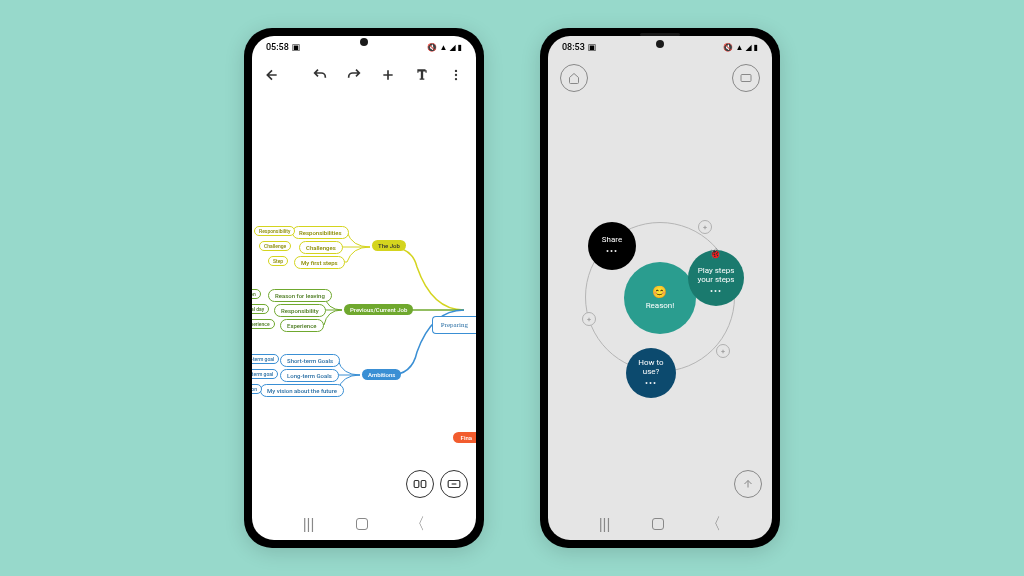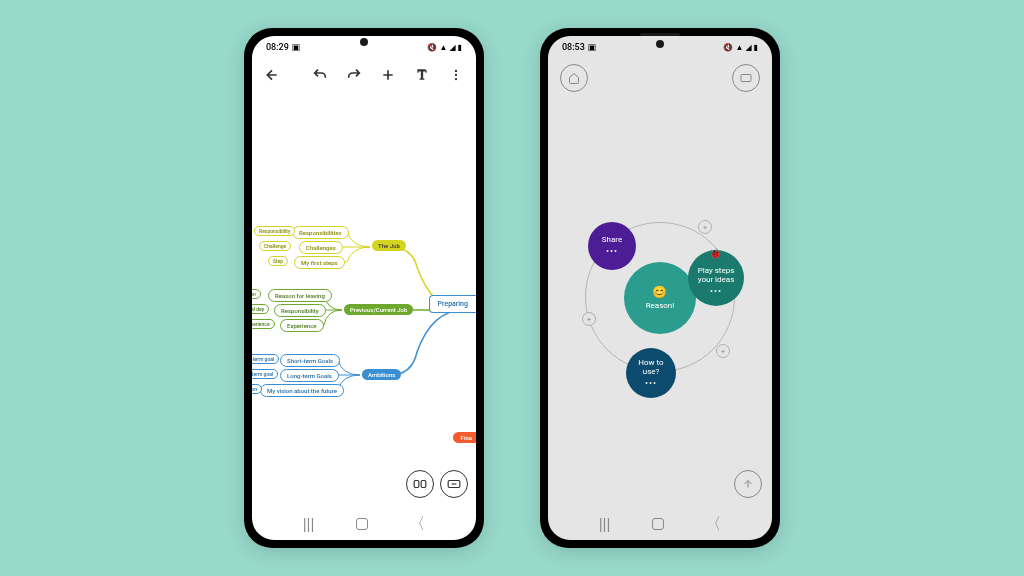--- a/index.html
+++ b/index.html
@@ -160,21 +160,21 @@
     display: flex;
     flex-direction: column;
     align-items: center;
     justify-content: center;
     color: #fff;
     font-size: 8px;
     text-align: center;
     line-height: 1.2;
   }
   .bubble-center { background: #2a9d8f; }
-  .bubble-light { background: #4c1d95; }
+  .bubble-light { background: #000000; }
   .bubble-dark-teal { background: #1a7a6e; }
   .bubble-teal2 { background: #0c4a6e; }
   .orbit-plus {
     position: absolute;
     width: 14px;
     height: 14px;
     border: 1px solid #b0b0b0;
     border-radius: 50%;
     background: #e5e5e5;
     display: flex;
@@ -199,21 +199,21 @@
   svg.connectors { position: absolute; top: 0; left: 0; width: 100%; height: 100%; pointer-events: none; }
 </style>
 </head>
 <body>
 
 <div class="phone phone-left">
   <div class="camera"></div>
   <div class="screen">
     <div class="status-bar">
       <div class="status-left">
-        <span>08:29</span>
+        <span>05:58</span>
         <span>▣</span>
       </div>
       <div class="status-right">
         <span>🔇</span>
         <span>▲</span>
         <span>◢</span>
         <span>▮</span>
       </div>
     </div>
     <div class="toolbar">
@@ -264,21 +264,21 @@
         <path d="M 118 155 L 82 155" stroke="#d4d41e" stroke-width="1" fill="none"></path>
         <path d="M 118 155 Q 100 155 95 170 L 82 170" stroke="#d4d41e" stroke-width="1" fill="none"></path>
         <path d="M 90 218 Q 75 218 72 203 L 62 203" stroke="#6fa82e" stroke-width="1" fill="none"></path>
         <path d="M 90 218 L 62 218" stroke="#6fa82e" stroke-width="1" fill="none"></path>
         <path d="M 90 218 Q 75 218 72 233 L 62 233" stroke="#6fa82e" stroke-width="1" fill="none"></path>
         <path d="M 108 283 Q 90 283 86 268 L 76 268" stroke="#3a8fd4" stroke-width="1" fill="none"></path>
         <path d="M 108 283 L 76 283" stroke="#3a8fd4" stroke-width="1" fill="none"></path>
         <path d="M 108 283 Q 90 283 86 298 L 76 298" stroke="#3a8fd4" stroke-width="1" fill="none"></path>
       </svg>
 
-      <div class="node node-main" style="right:0; top:203px; border-radius: 4px 0 0 4px; border-right: none;">Preparing</div>
+      <div class="node node-main" style="right:0; top:224px; border-radius: 4px 0 0 4px; border-right: none; font-family: Liberation Serif, serif;">Preparing</div>
 
       <div class="node node-yellow-fill" style="left:120px; top:148px;">The Job</div>
       <div class="node node-yellow-outline" style="left:40px; top:134px;">Responsibilities</div>
       <div class="node node-yellow-outline" style="left:47px; top:149px;">Challenges</div>
       <div class="node node-yellow-outline" style="left:42px; top:164px;">My first steps</div>
       <div class="node node-yellow-outline" style="left:2px; top:134px; font-size:5px; padding:1px 4px;">Responsibility</div>
       <div class="node node-yellow-outline" style="left:7px; top:149px; font-size:5px; padding:1px 4px;">Challenge</div>
       <div class="node node-yellow-outline" style="left:16px; top:164px; font-size:5px; padding:1px 4px;">Step</div>
 
       <div class="node node-green-fill" style="left:92px; top:212px;">Previous/Current Job</div>
@@ -365,21 +365,21 @@
       </div>
 
       <div class="bubble bubble-light" style="width:48px;height:48px;left:40px;top:130px;">
         <span>Share</span>
         <span class="dots">•••</span>
       </div>
 
       <div class="bubble bubble-dark-teal" style="width:56px;height:56px;left:140px;top:158px;">
         <span style="font-size:10px;position:absolute;top:-2px;">🐞</span>
         <span style="margin-top:6px;">Play steps</span>
-        <span>your ideas</span>
+        <span>your steps</span>
         <span class="dots">•••</span>
       </div>
 
       <div class="bubble bubble-teal2" style="width:50px;height:50px;left:78px;top:256px;">
         <span>How to</span>
         <span>use?</span>
         <span class="dots">•••</span>
       </div>
 
       <div class="circle-btn" style="position:absolute;right:10px;bottom:6px;">

